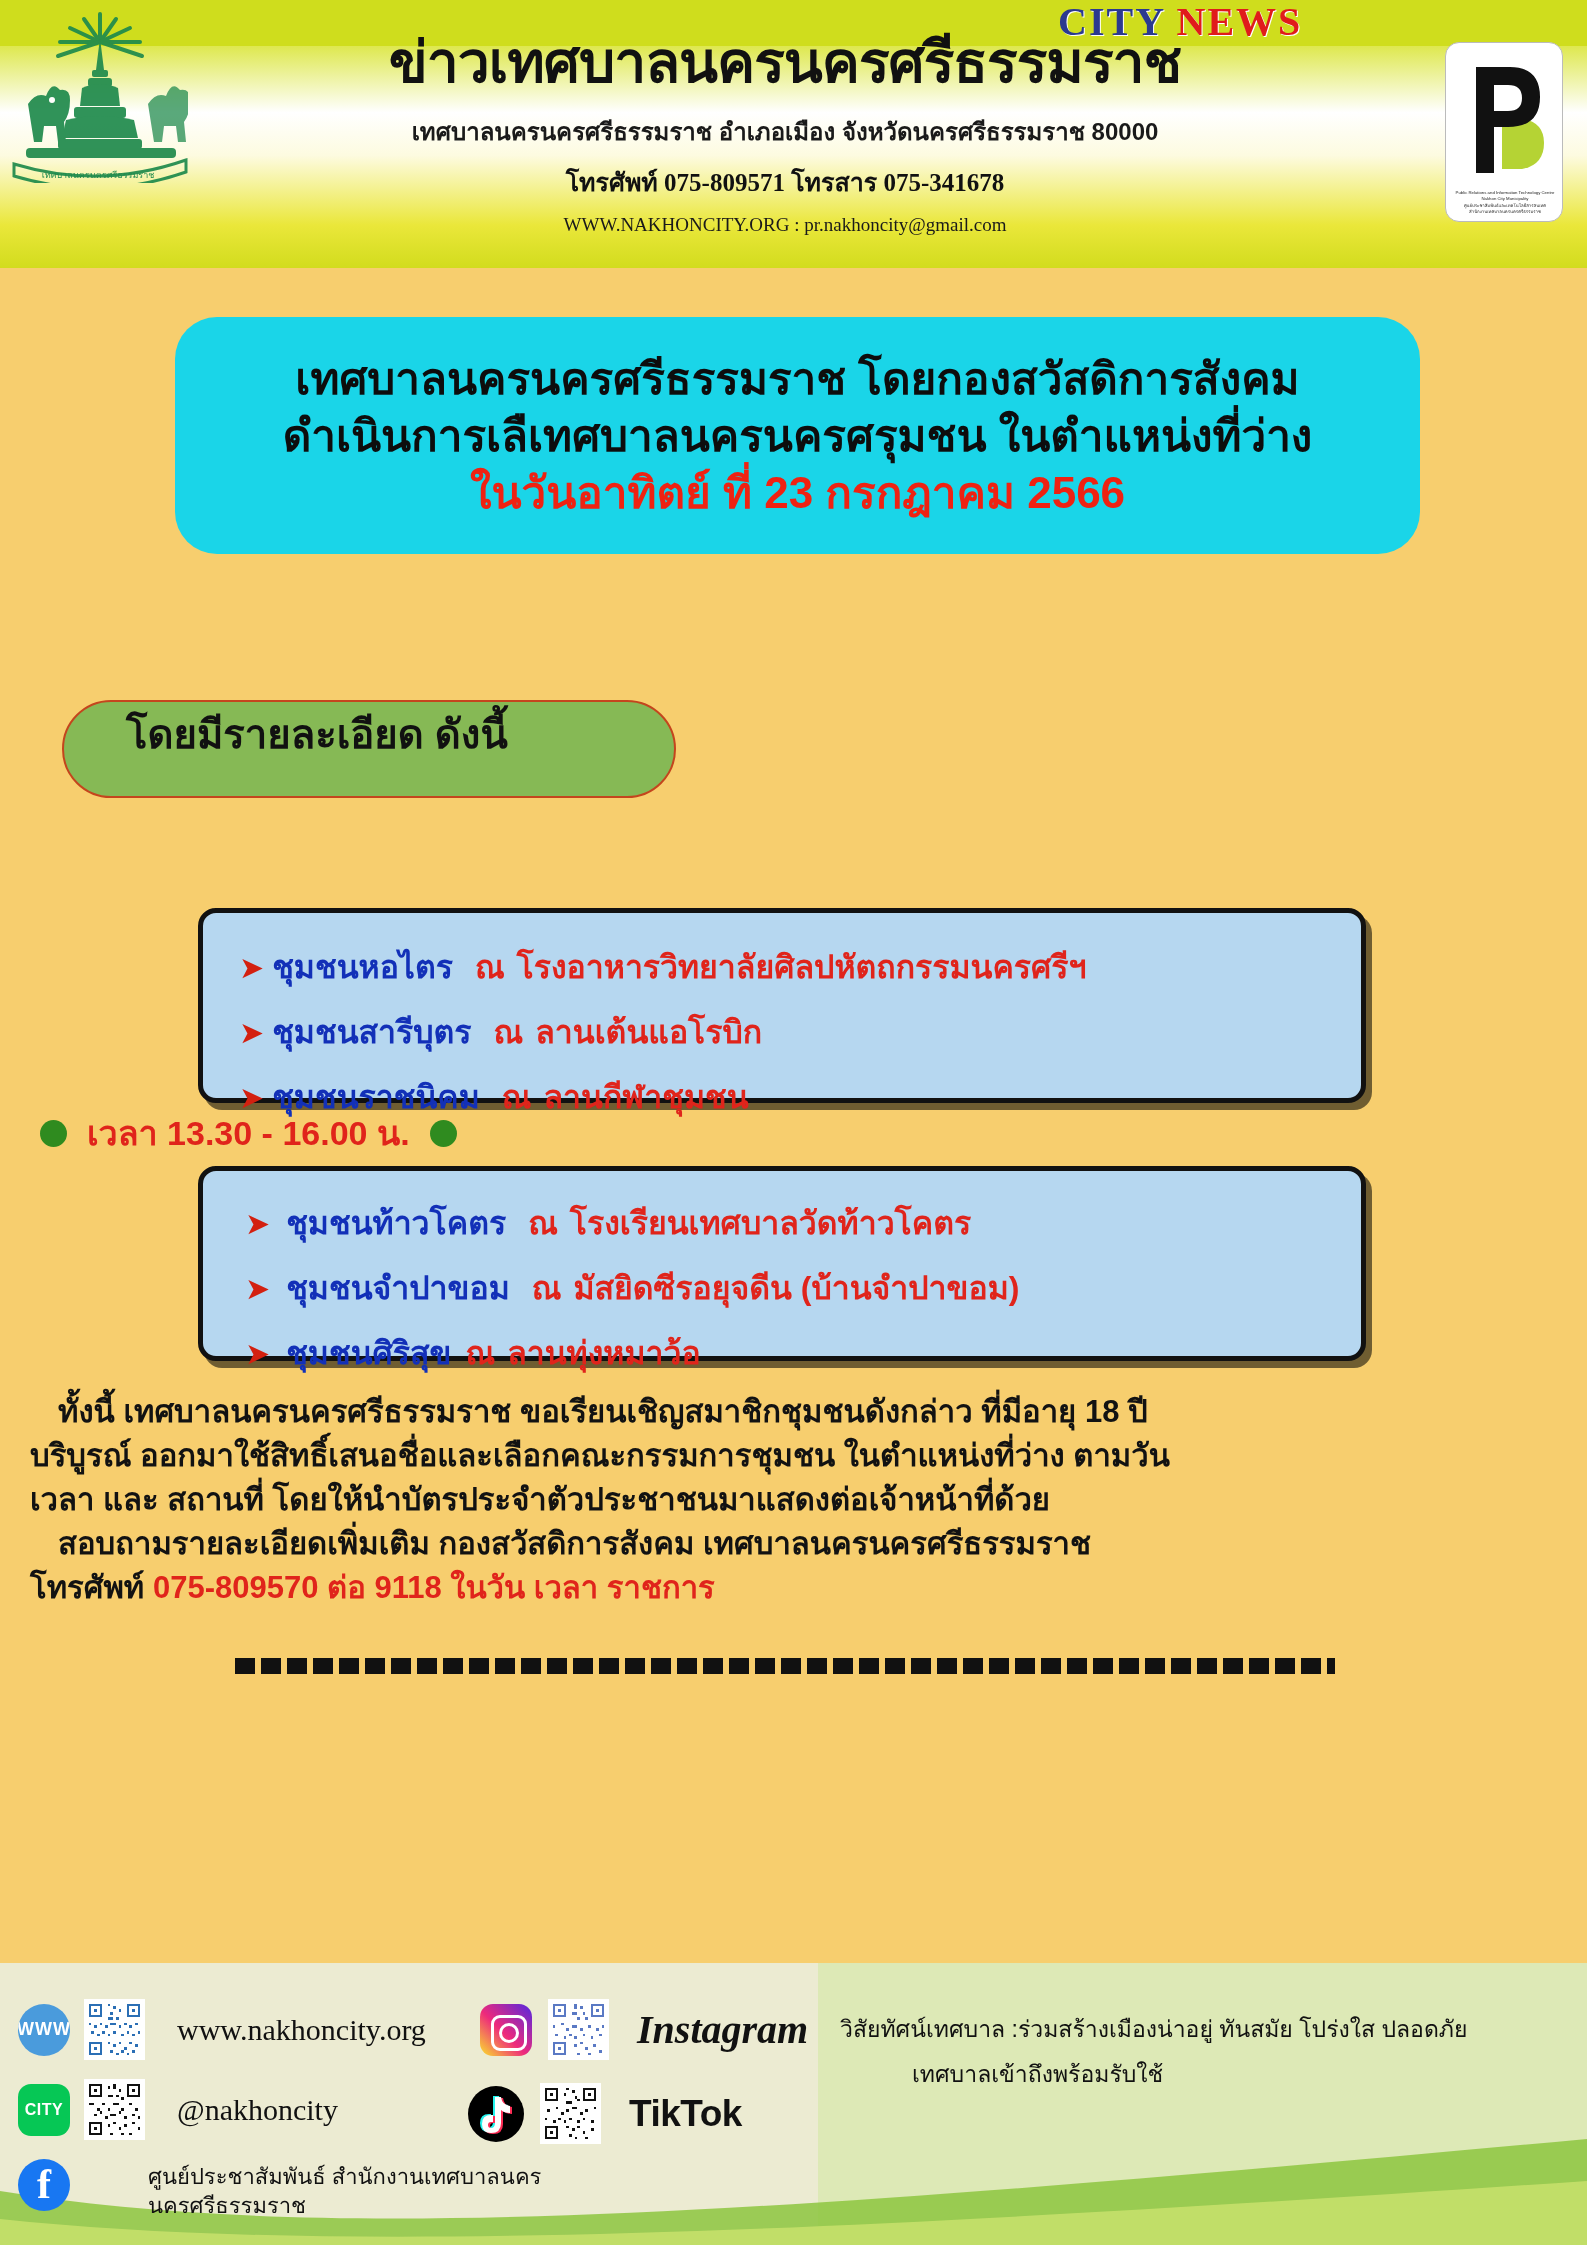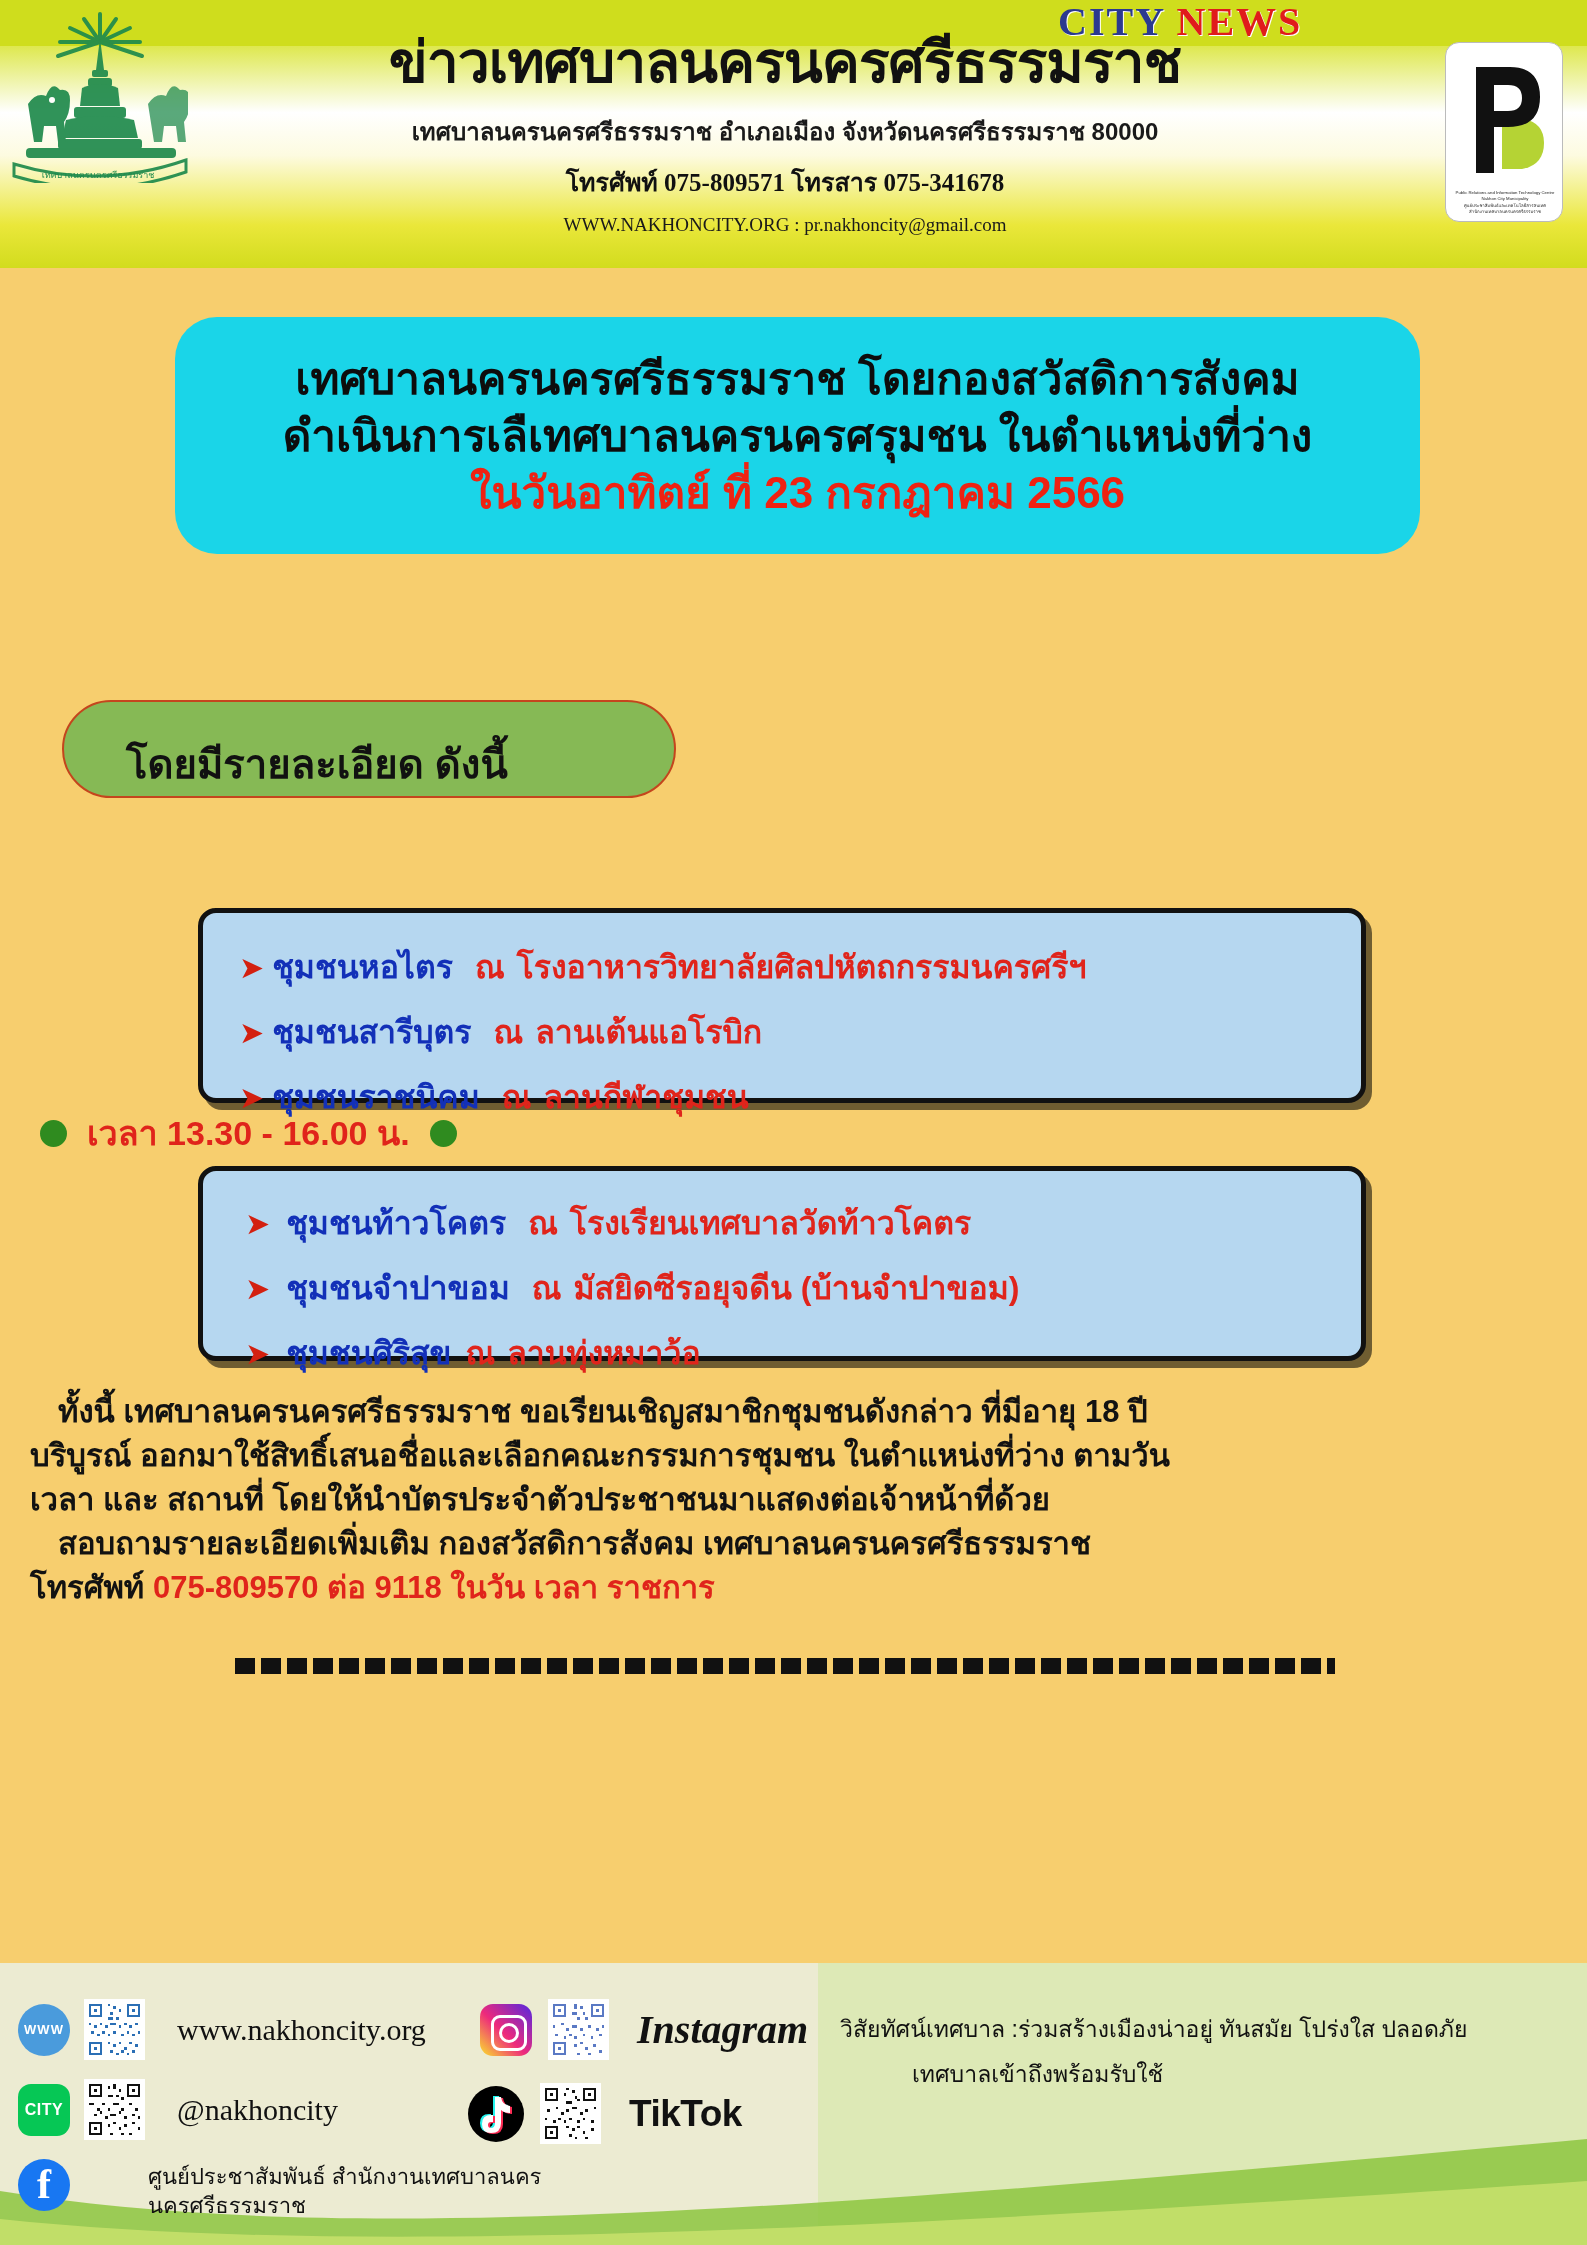--- a/index.html
+++ b/index.html
@@ -85,21 +85,21 @@
   .cyan-line {
     font-size: 44px; font-weight: bold; color: #0d0d0d;
     line-height: 1.30; white-space: nowrap; text-align: center;
   }
   .cyan-line.red { color: #ef2212; }
 
   .detail-pill {
     position: absolute; left: 62px; top: 682px - 682px;
     width: 614px; height: 98px;
     background: #86b955; border: 2px solid #c4451d; border-radius: 52px;
-    display: flex; align-items: flex-end;
+    display: flex; align-items: flex-start;
   }
   .detail-pill span {
     margin-left: 62px; font-size: 40px; font-weight: bold; color: #111;
     white-space: nowrap;
   }
 
   .time-row { position: absolute; display: flex; align-items: center; gap: 20px; }
   .time-dot { width: 27px; height: 27px; border-radius: 50%; background: #2f8b1f; flex: none; }
   .time-label {
     font-size: 34px; font-weight: bold; color: #e0241b;
@@ -161,21 +161,21 @@
   .line-logo { width: 52px; height: 52px; border-radius: 13px; background: #06c755;
     display:flex; align-items:center; justify-content:center; flex: none; }
   .line-logo span { color: #fff; font-size: 16px; font-weight: bold; letter-spacing: 0.5px; }
 
   .fb-logo { width: 52px; height: 52px; border-radius: 50%; background: #1877f2;
     display:flex; align-items:center; justify-content:center; flex: none; }
   .fb-logo span { color:#fff; font-family:"Liberation Serif",serif; font-weight:bold; font-size:42px; line-height:0.9; }
 
   .www-logo { width: 52px; height: 52px; border-radius: 50%; background: #4a9bdc; position:relative; flex:none;
      display:flex; align-items:center; justify-content:center; overflow:hidden; }
-  .www-logo span { color:#fff; font-size: 13px; font-weight:bold; letter-spacing: 1px; z-index:2; }
+  .www-logo span { color:#fff; font-size: 18px; font-weight:bold; letter-spacing: 1px; z-index:2; }
 
   .pr-center-text { font-size: 22px; color: #111; line-height: 1.3; white-space: nowrap; }
   .vision-text { font-size: 23px; color: #111; line-height: 1.95; }
   .vision-text .v1 { display:block; }
   .vision-text .v2 { display:block; padding-left: 72px; }
   .vision-text .v3 { display:block; padding-left: 72px; }
 </style>
 </head>
 <body>
 

